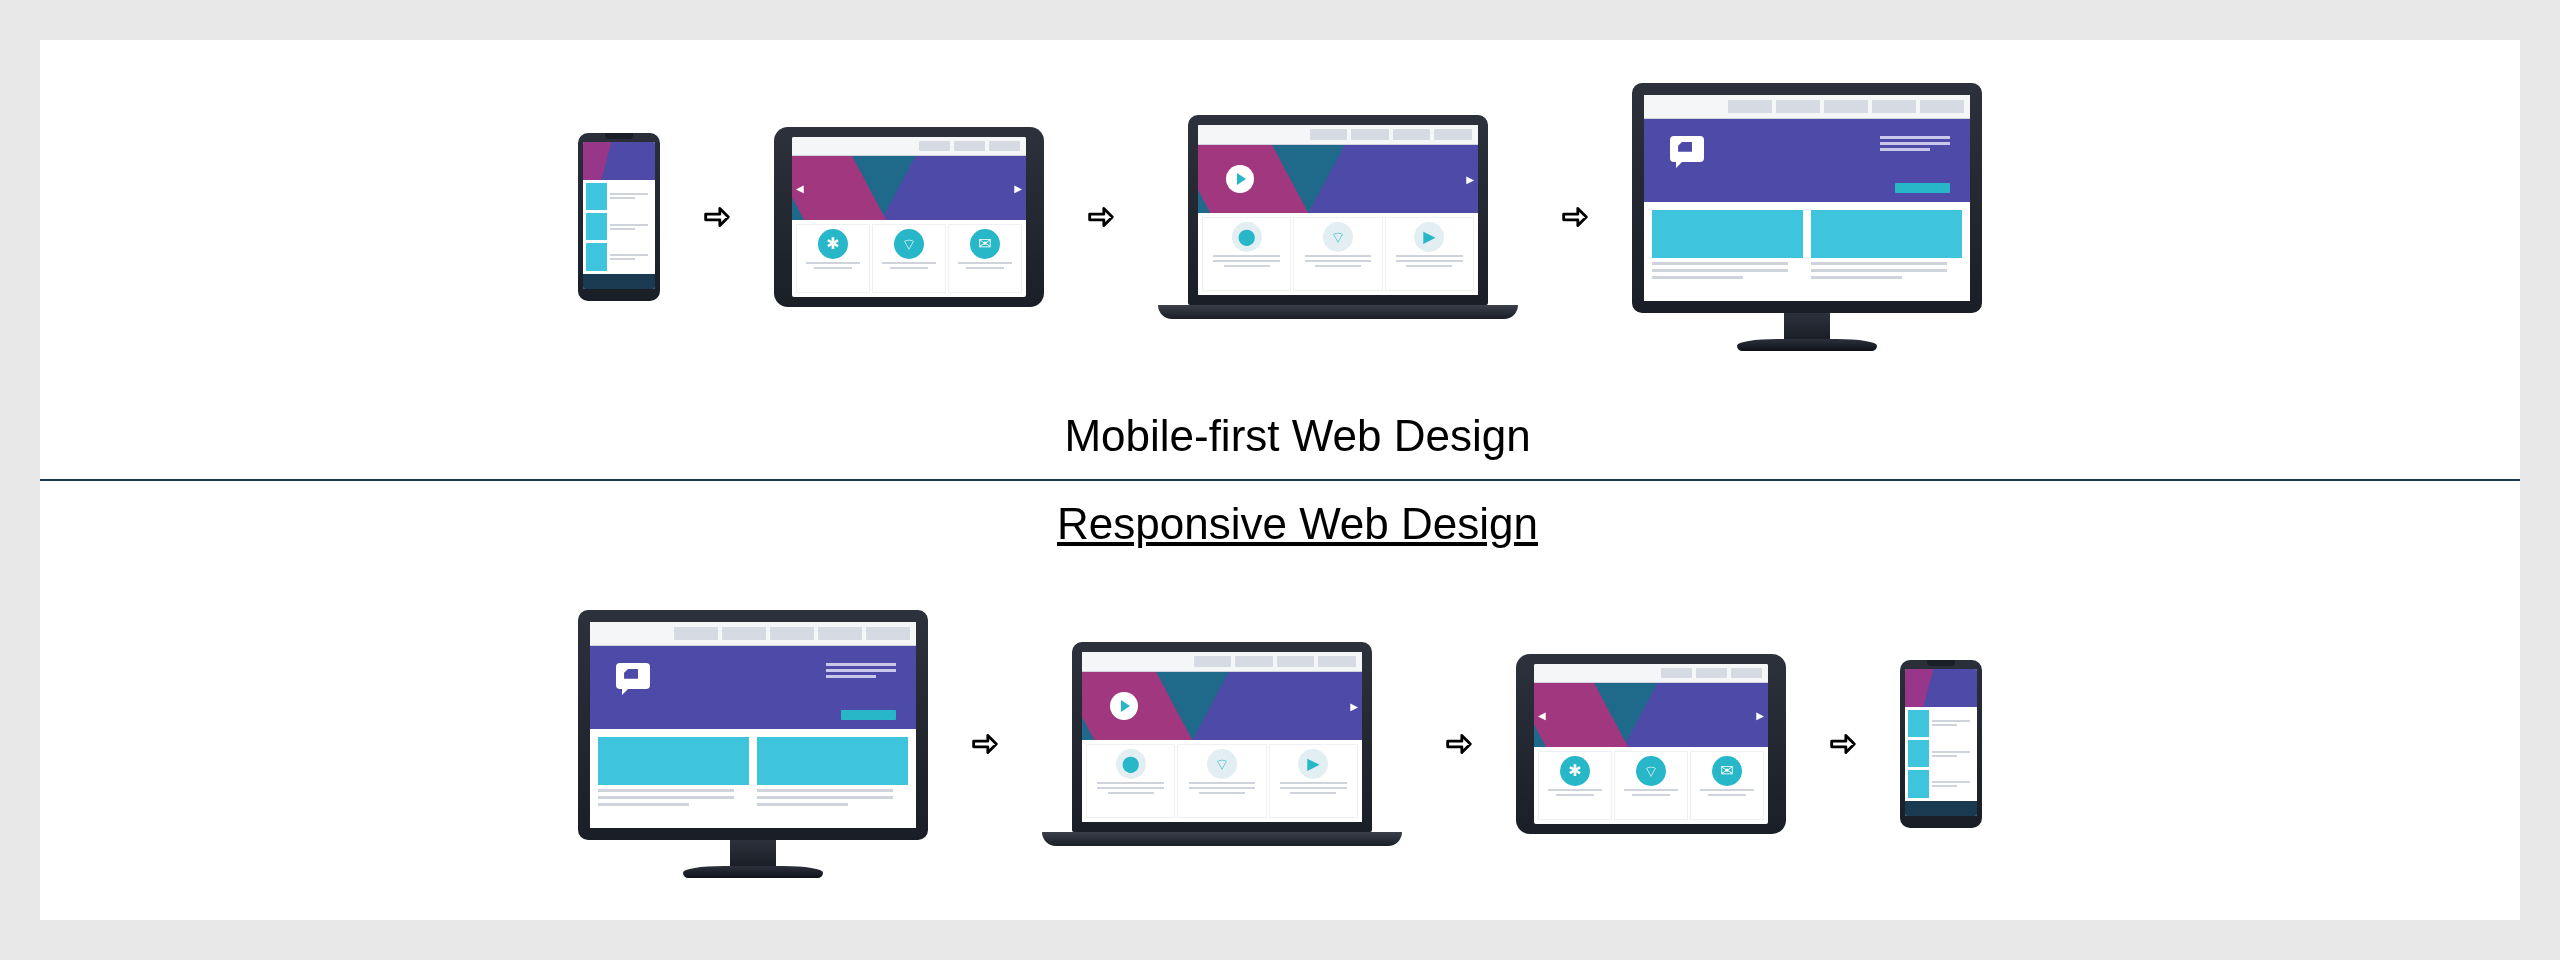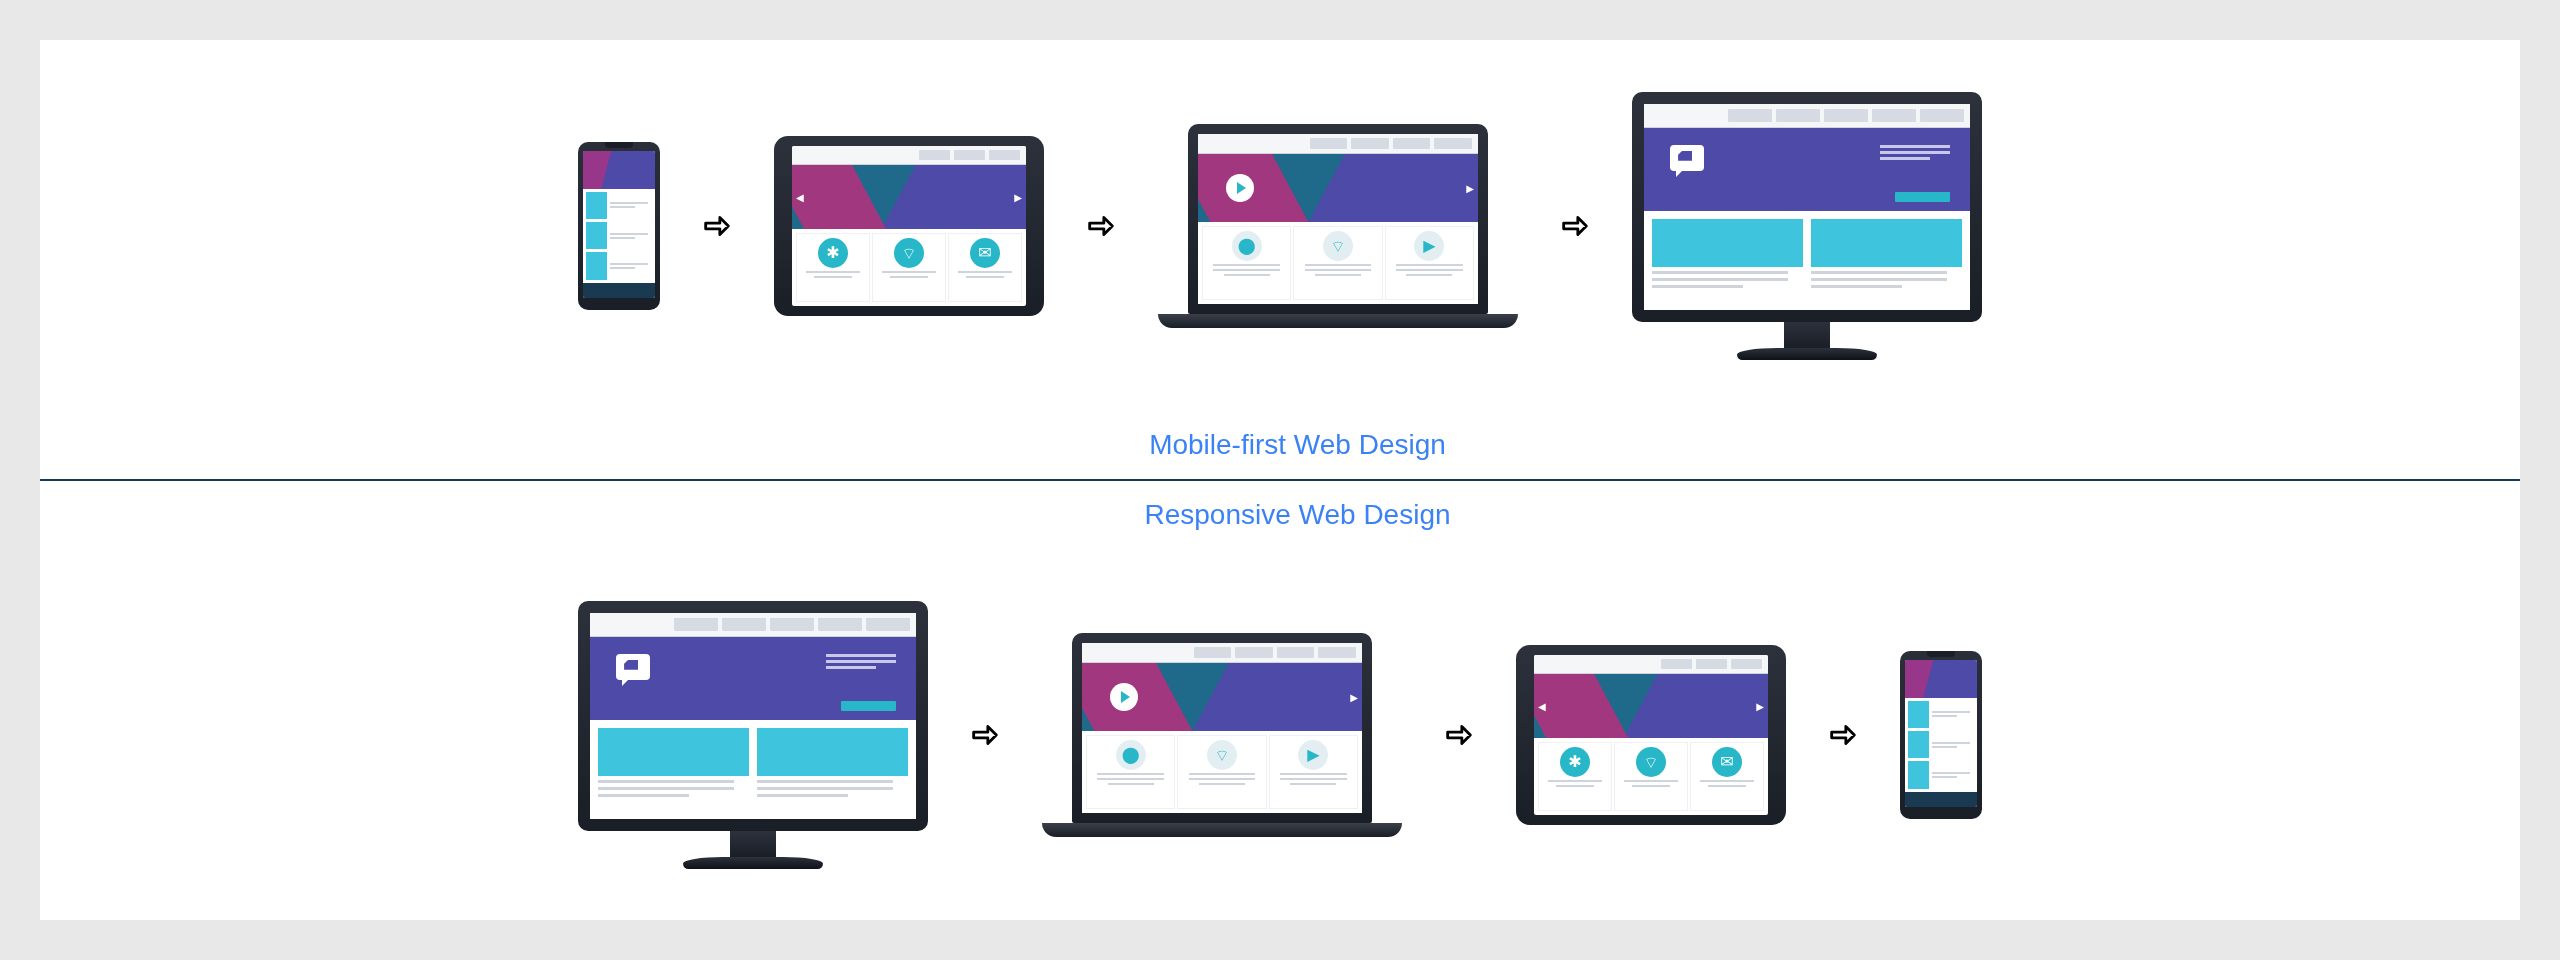--- a/index.html
+++ b/index.html
@@ -30,29 +30,29 @@
   }
   .row {
     display: flex;
     align-items: center;
     justify-content: center;
     gap: 40px;
     flex: 1;
     padding: 30px 60px;
   }
   .caption {
-    font-size: 28px;
-    color: #3b82f6;
+    font-size: 44px;
+    color: #000000;
     text-align: center;
     padding: 18px 0;
     font-weight: 400;
     margin-left: 35px;
   }
   .panel.top .caption { order: 2; }
-  .panel.bottom .caption { order: -1; }
+  .panel.bottom .caption { order: -1; text-decoration: underline; }
   .divider {
     height: 2px;
     background: #1a3a52;
     width: 100%;
   }
   .arrow {
     width: 34px;
     height: 34px;
     flex: 0 0 auto;
   }

